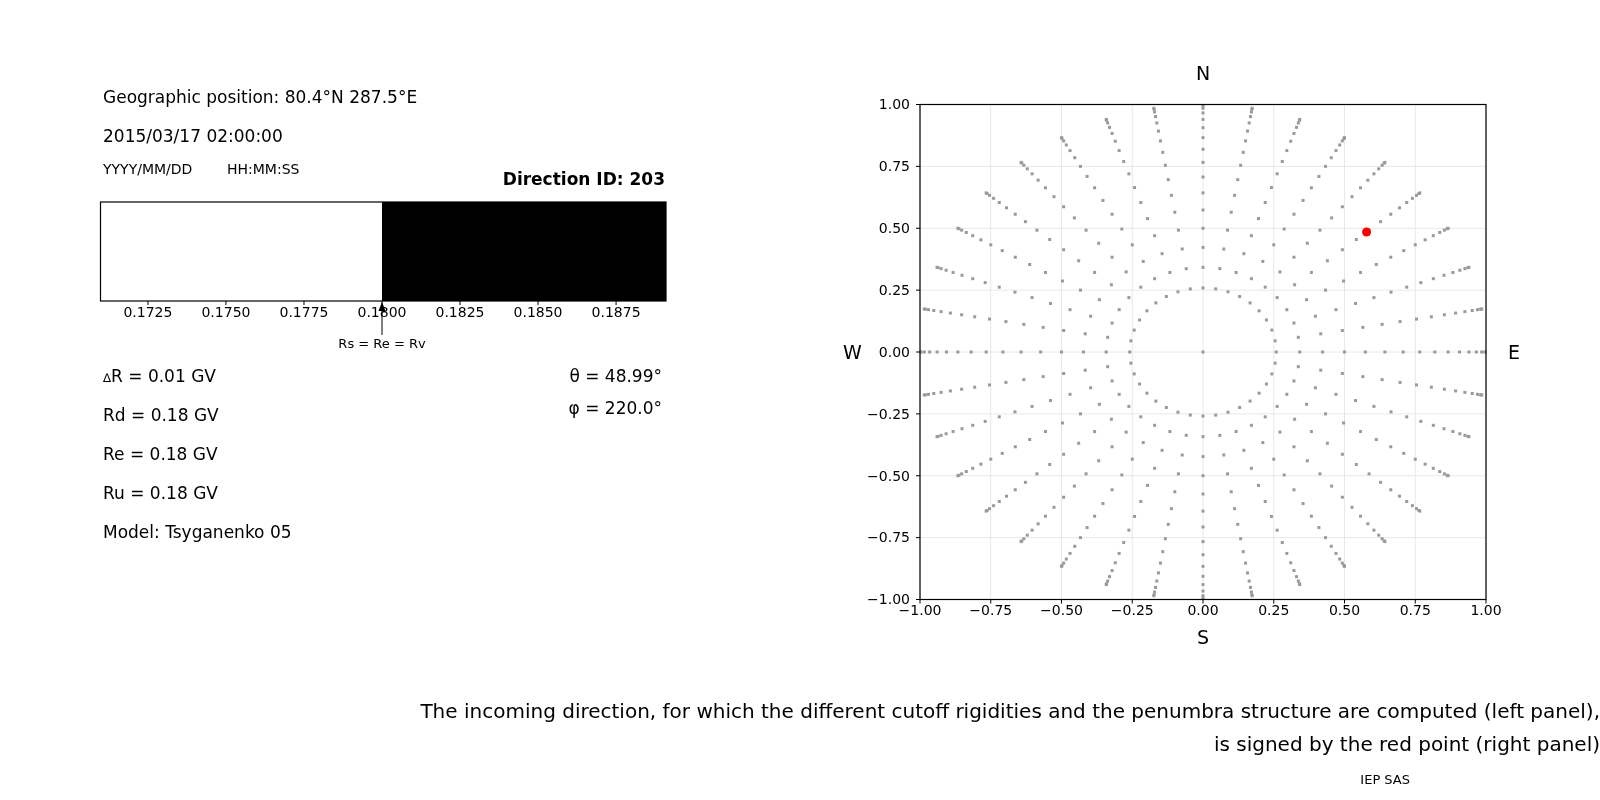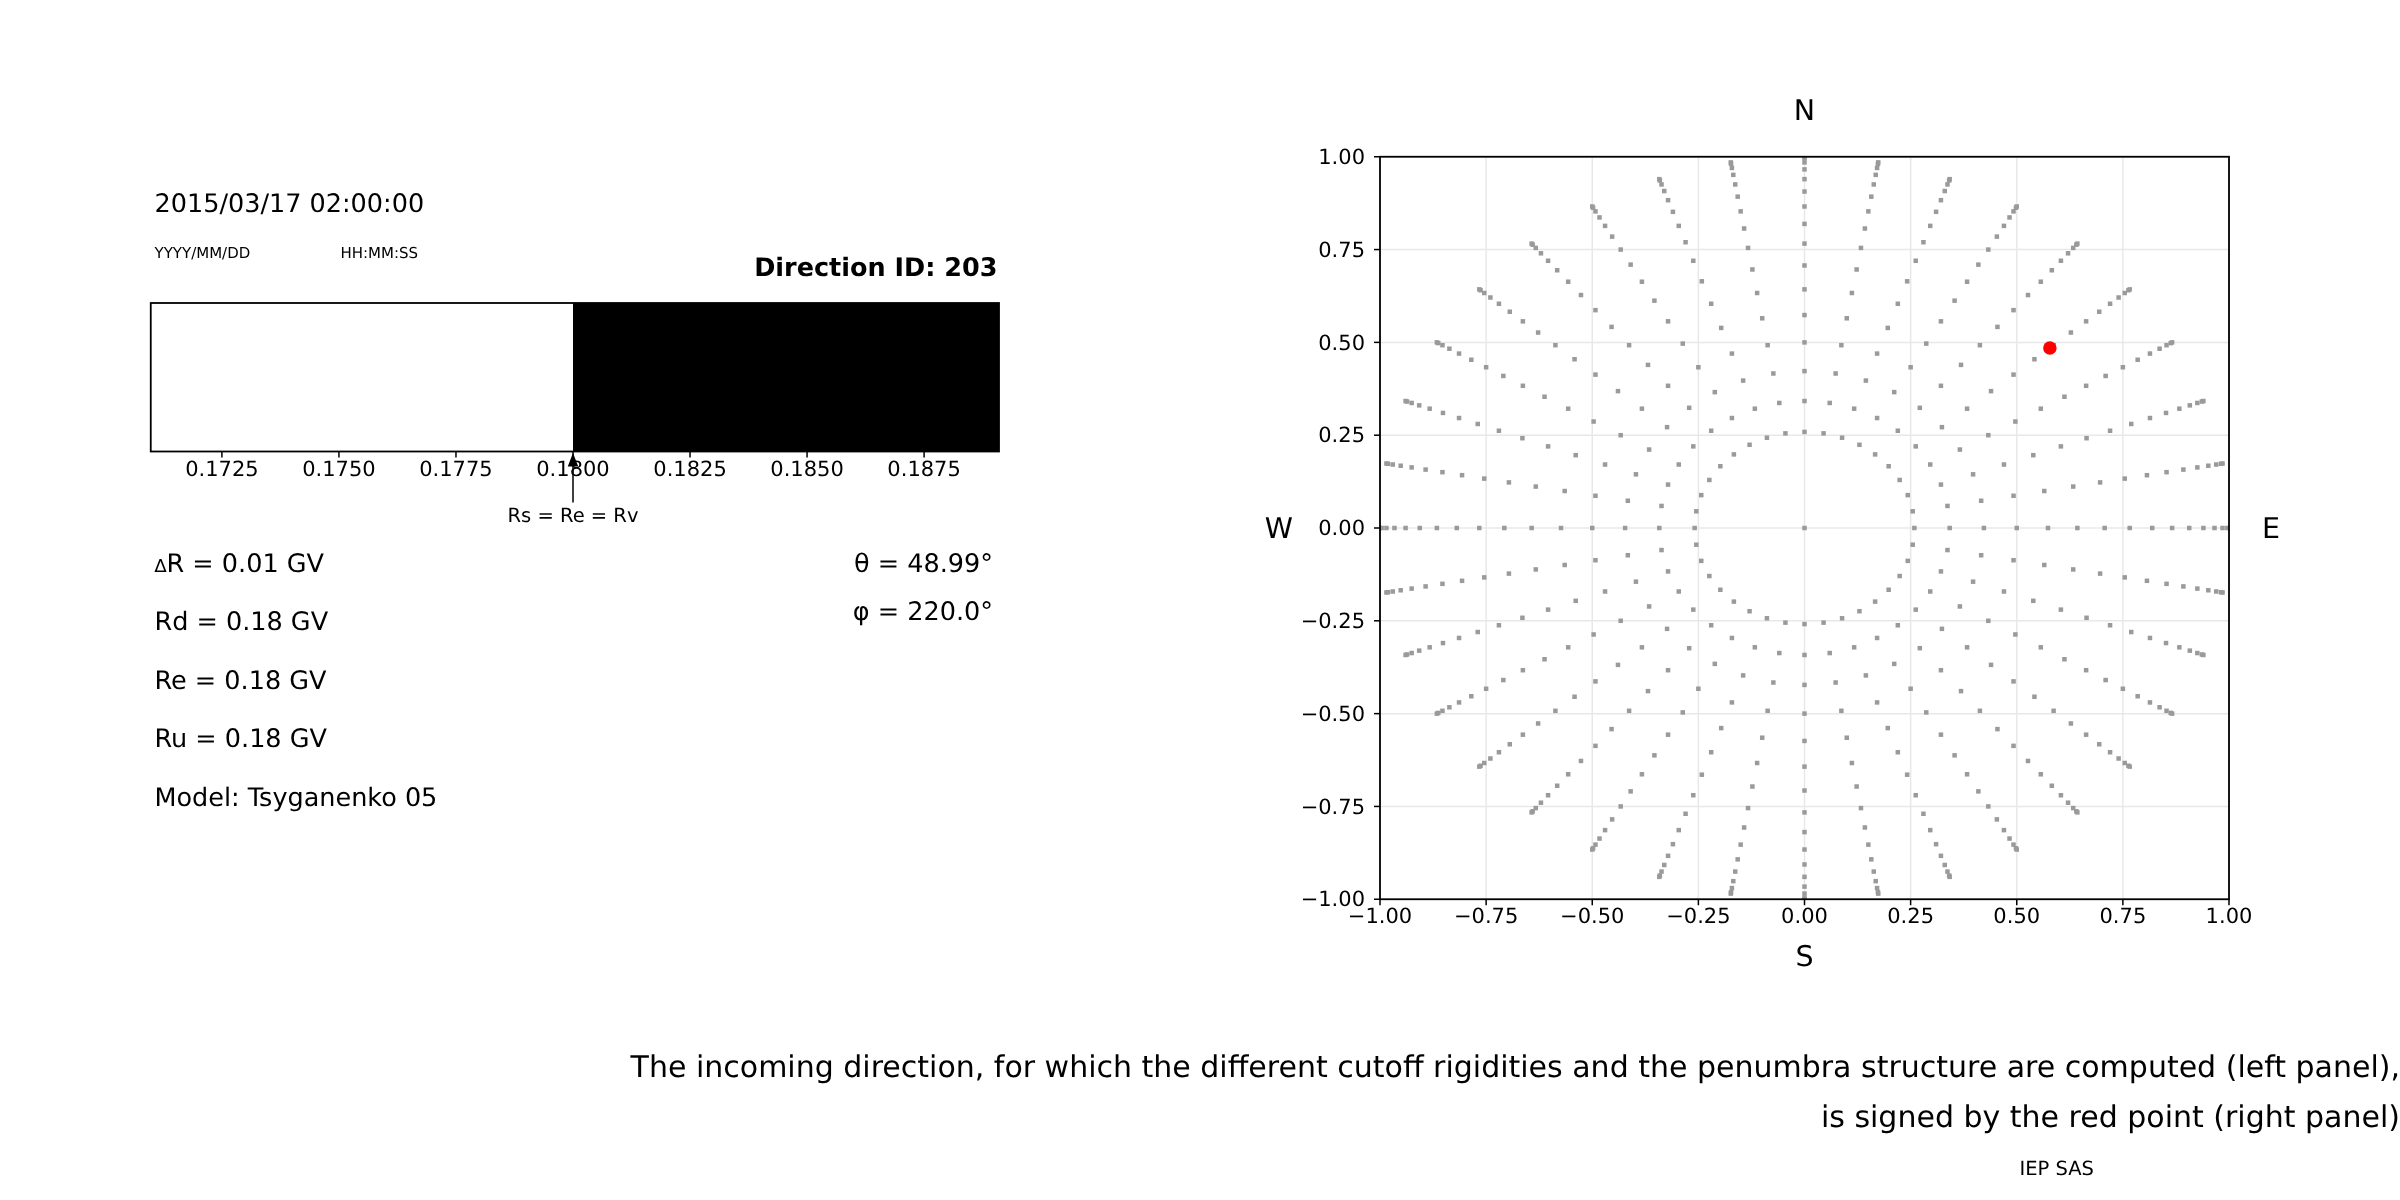--- a/index.html
+++ b/index.html
@@ -6,33 +6,34 @@
     margin: 0; padding: 0;
     width: 1600px; height: 800px;
     background: #ffffff;
     font-family: "DejaVu Sans", "Liberation Sans", sans-serif;
     color: #000000;
     overflow: hidden;
   }
   #figure { position: relative; width: 1600px; height: 800px; }
   .abs { position: absolute; white-space: nowrap; }
   .t17 { font-size: 17px; line-height: 20px; }
-  .t12 { font-size: 10px; line-height: 15px; }
+  .t12 { font-size: 14px; line-height: 15px; }
   .t20 { font-size: 20px; line-height: 24px; }
   .t13 { font-size: 13px; line-height: 16px; }
   .right { text-align: right; }
   .center { text-align: right; }
   svg text { fill: #000000; }
   .delta-sym { font-size: 12px; }
 </style>
 </head>
 <body>
 
 <div id="figure">
 
+  <div class="abs t17" style="left:103px; top:87px;">Geographic position: 80.4°N 287.5°E</div>
 
   <div class="abs t17" style="left:103px; top:126px;">2015/03/17 02:00:00</div>
 
   <div class="abs t12" style="left:103px; top:162px;">YYYY/MM/DD</div>
 
   <div class="abs t12" style="left:227px; top:162px;">HH:MM:SS</div>
 
   <div class="abs t17 right" style="left:365px; top:169px; width:300px;font-weight:bold;">Direction ID: 203</div>
 
   <svg id="penumbra-svg" class="abs" style="left:85px; top:190px;" width="620" height="175" viewBox="0 0 620 175">
@@ -728,15 +729,15 @@
         <text x="423" y="614" text-anchor="middle">S</text>
         <text x="72.5" y="328.5" text-anchor="middle">W</text>
         <text x="734" y="328.5" text-anchor="middle">E</text>
       </g>
     </svg>
 
   <div class="abs t20 center" style="left:0px; top:699px; width:1600px;">The incoming direction, for which the different cutoff rigidities and the penumbra structure are computed (left panel),</div>
 
   <div class="abs t20 center" style="left:0px; top:732px; width:1600px;">is signed by the red point (right panel)</div>
 
-  <div class="abs t13 center" style="left:0px; top:772px; width:1396px;">IEP SAS</div>
+  <div class="abs t13 center" style="left:0px; top:772px; width:1396px;padding-left:14px;">IEP SAS</div>
 
 </div>
 
 </body></html>

